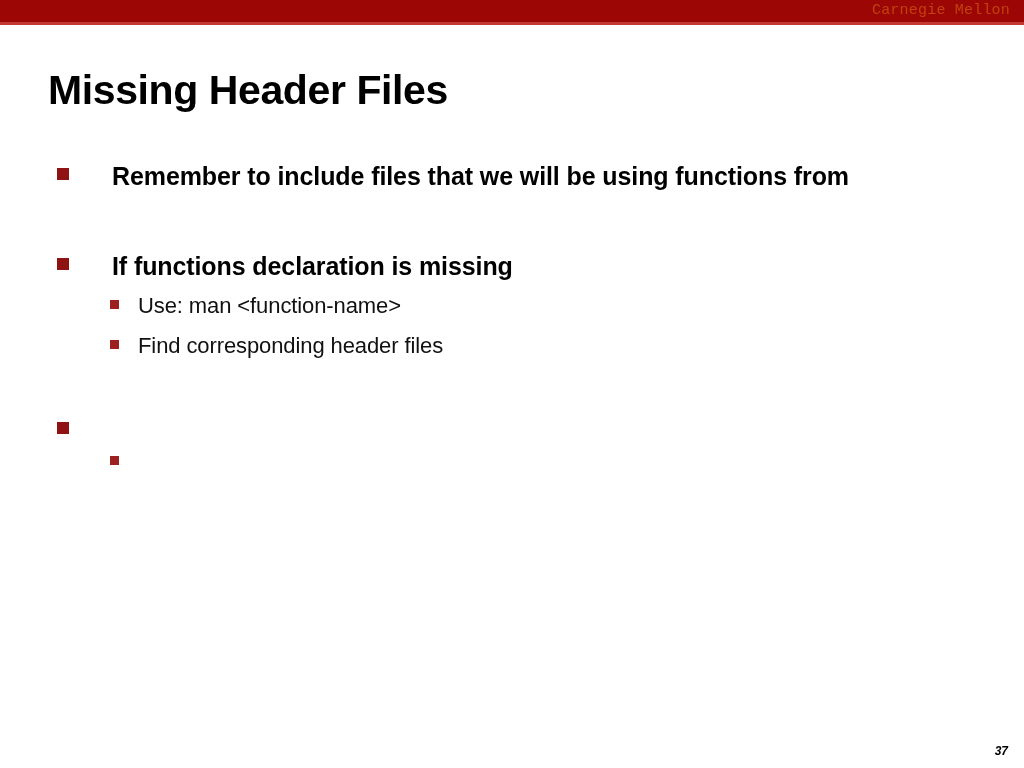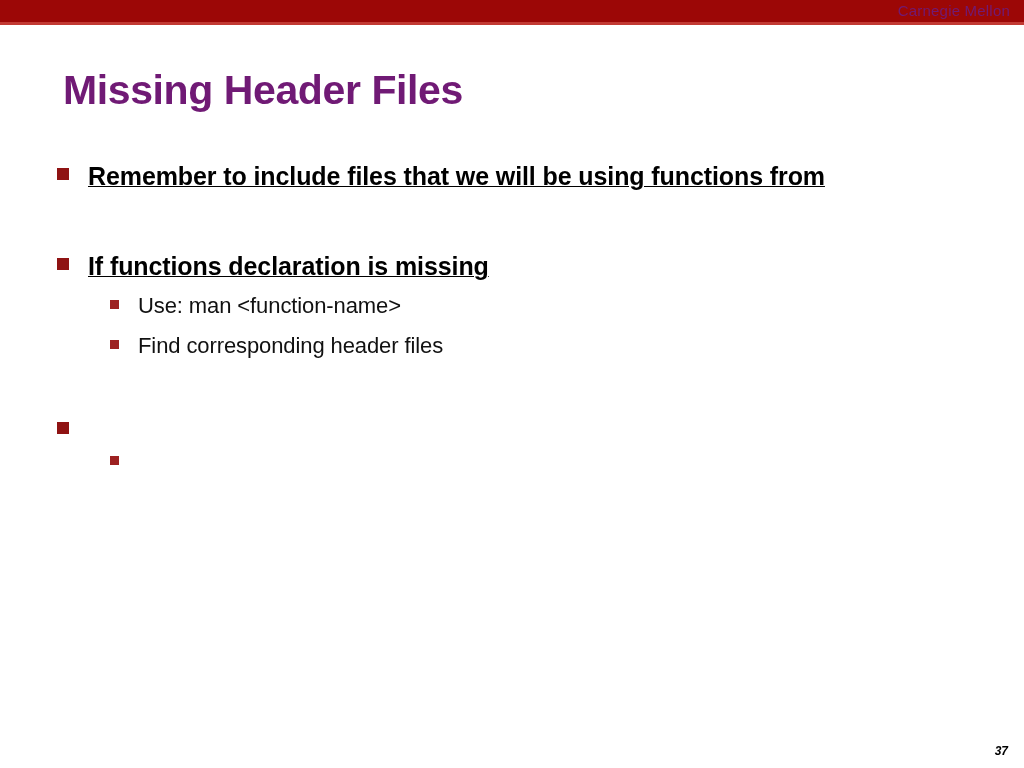--- a/index.html
+++ b/index.html
@@ -29,63 +29,61 @@
     left: 0;
     top: 22px;
     width: 1024px;
     height: 3px;
     background: #c23a33;
   }
   .banner-brand {
     position: absolute;
     right: 14px;
     top: 2px;
-    font-family: Liberation Sans, sans-serif;
+    font-family: Liberation Mono, monospace;
     font-size: 15px;
     line-height: 18px;
-    color: #701a75;
+    color: #c2410c;
     letter-spacing: 0.2px;
     white-space: nowrap;
   }
 
   
   .slide-title {
     position: absolute;
     left: 48px;
     top: 66px;
     width: 900px;
     font-size: 41px;
     font-weight: bold;
-    color: #701a75;
+    color: #000000;
     letter-spacing: -0.4px;
     line-height: 48px;
     white-space: nowrap;
-    margin-left: 15px;
   }
 
   
   .content {
     position: absolute;
     left: 0;
     top: 156px;
     width: 1024px;
   }
 
   .group {
     position: relative;
   }
 
   
   .l1 {
     position: relative;
-    padding-left: 88px;
+    padding-left: 112px;
     padding-right: 110px;
     min-height: 32px;
     margin-bottom: 0;
-    text-decoration: underline;
   }
   .l1 .marker {
     position: absolute;
     left: 57px;
     top: 12px;
     width: 12px;
     height: 12px;
     background: #8f1313;
   }
   .l1 .txt {

